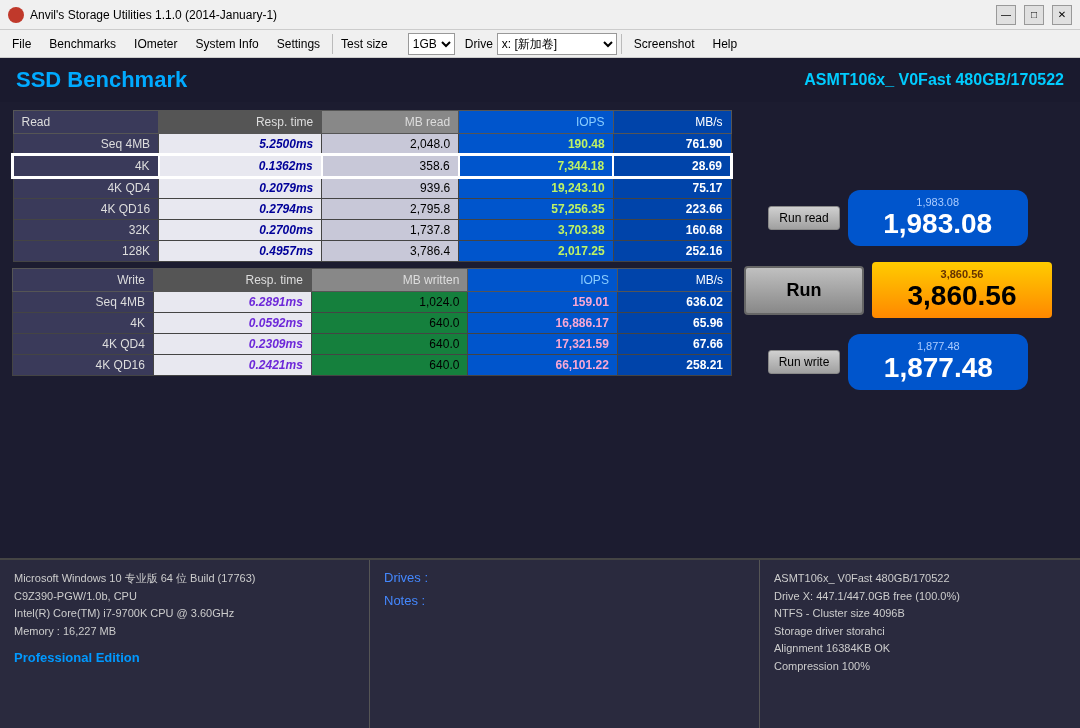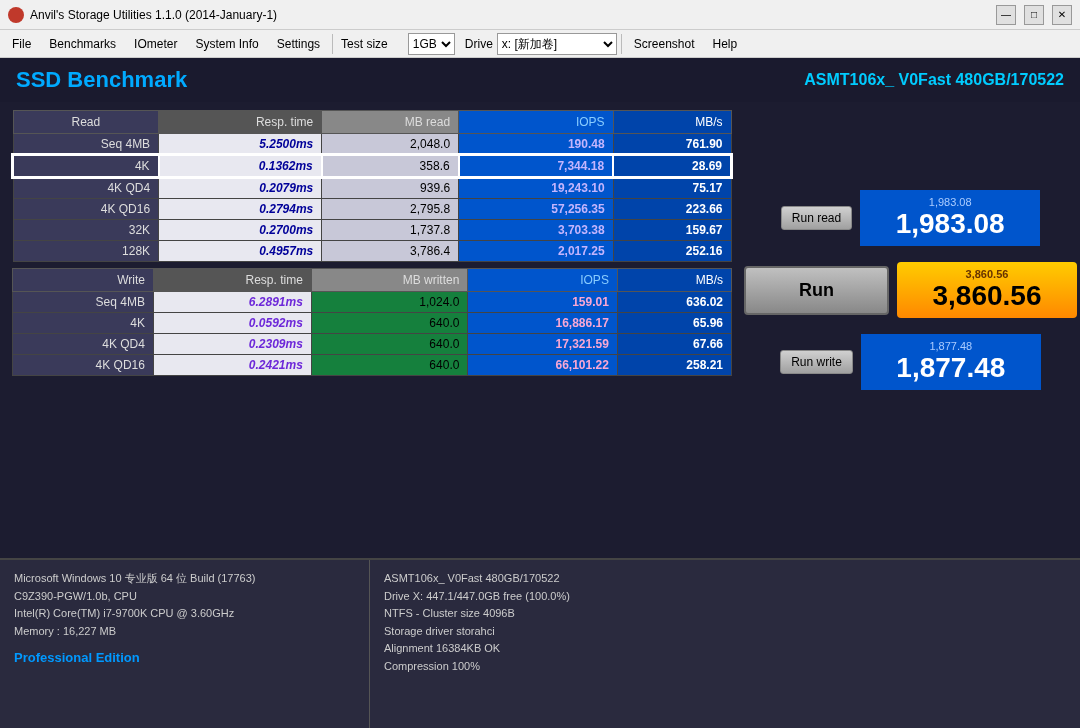--- a/index.html
+++ b/index.html
@@ -121,48 +121,48 @@
       padding: 3px 8px;
       text-align: right;
       font-size: 12px;
       border: 1px solid #444;
     }
     .row-label { background: #3a3a5a; color: #ddd; text-align: right !important; }
     .row-label-write { background: #3a3a5a; color: #ddd; text-align: right !important; }
     
     .cell-resp { background: #e8e8f0; color: #000099; font-weight: bold; font-style: italic; }
     .cell-mb { background: #c8c8d8; color: #000; }
-    .cell-iops { background: #0055cc; color: #c4b5fd; font-weight: bold; }
+    .cell-iops { background: #0055cc; color: #bef264; font-weight: bold; }
     .cell-mbs { background: #0044aa; color: white; font-weight: bold; }
     
     .cell-resp-w { background: #e8e8f0; color: #6d28d9; font-weight: bold; font-style: italic; }
     .cell-mb-w { background: #15803d; color: #000; }
     .cell-iops-w { background: #0055cc; color: #f9a8d4; font-weight: bold; }
     .cell-mbs-w { background: #0044aa; color: white; font-weight: bold; }
     .score-box-blue {
       background: #0055cc;
       color: white;
-      border-radius: 0;
+      border-radius: 12px;
       padding: 6px 12px;
       text-align: center;
       width: 180px;
     }
     .score-box-blue .score-small { font-size: 11px; color: #aaccff; }
     .score-box-blue .score-big { font-size: 28px; font-weight: bold; }
 
     .run-btn {
       background: linear-gradient(180deg, #c0c0c0, #888);
       color: #000;
       border: 2px solid #666;
       border-radius: 4px;
       padding: 12px 24px;
       font-size: 18px;
       font-weight: bold;
       cursor: pointer;
-      width: 145px;
+      width: 120px;
       text-align: center;
     }
 
     .score-box-gold {
       background: linear-gradient(180deg, #ffcc00, #ff8800);
       color: #000;
       border-radius: 4px;
       padding: 6px 12px;
       text-align: center;
       width: 180px;
@@ -292,21 +292,21 @@
   </div>
 
   <div class="bench-wrapper">
     <div class="bench-area">
 
       <div>
 
         <table class="bench-table">
           <thead>
             <tr>
-              <th style="background:#3a3a5a;text-align:center;">Read</th>
+              <th style="background:#3a3a5a;text-align:left;">Read</th>
               <th style="background:#555;color:#ddd;">Resp. time</th>
               <th style="background:#888;color:#ddd;">MB read</th>
               <th style="background:#0055cc;color:#88ccff;">IOPS</th>
               <th style="background:#0044aa;color:white;">MB/s</th>
             </tr>
           </thead>
           <tbody id="read-tbody">
           <tr>
       <td class="row-label">Seq 4MB</td>
       <td class="cell-resp">5.2500ms</td>
@@ -333,21 +333,21 @@
       <td class="cell-resp">0.2794ms</td>
       <td class="cell-mb">2,795.8</td>
       <td class="cell-iops">57,256.35</td>
       <td class="cell-mbs">223.66</td>
     </tr>
               <tr>
       <td class="row-label">32K</td>
       <td class="cell-resp">0.2700ms</td>
       <td class="cell-mb">1,737.8</td>
       <td class="cell-iops">3,703.38</td>
-      <td class="cell-mbs">159.67</td>
+      <td class="cell-mbs">160.68</td>
     </tr>
               <tr>
       <td class="row-label">128K</td>
       <td class="cell-resp">0.4957ms</td>
       <td class="cell-mb">3,786.4</td>
       <td class="cell-iops">2,017.25</td>
       <td class="cell-mbs">252.16</td>
     </tr>
             </tbody>
         </table>
@@ -429,20 +429,24 @@
   <div id="footer">
     <div class="footer-left">
       <div id="sys-info-lines">
           <div>Microsoft Windows 10 专业版 64 位 Build (17763)</div>
           <div>C9Z390-PGW/1.0b, CPU</div>
           <div>Intel(R) Core(TM) i7-9700K CPU @ 3.60GHz</div>
           <div>Memory : 16,227 MB</div>
         </div>
       <div class="pro-edition">Professional Edition</div>
     </div>
+    <div class="footer-center">
+      <div class="drives-label">Drives :</div>
+      <div class="notes-label">Notes :</div>
+    </div>
     <div class="footer-right">
       <div id="drive-details-lines">
           <div>ASMT106x_ V0Fast 480GB/170522</div>
           <div>Drive X: 447.1/447.0GB free (100.0%)</div>
           <div>NTFS - Cluster size 4096B</div>
           <div>Storage driver  storahci</div>
           <div></div>
           <div>Alignment 16384KB OK</div>
           <div>Compression 100%</div>
         </div>

